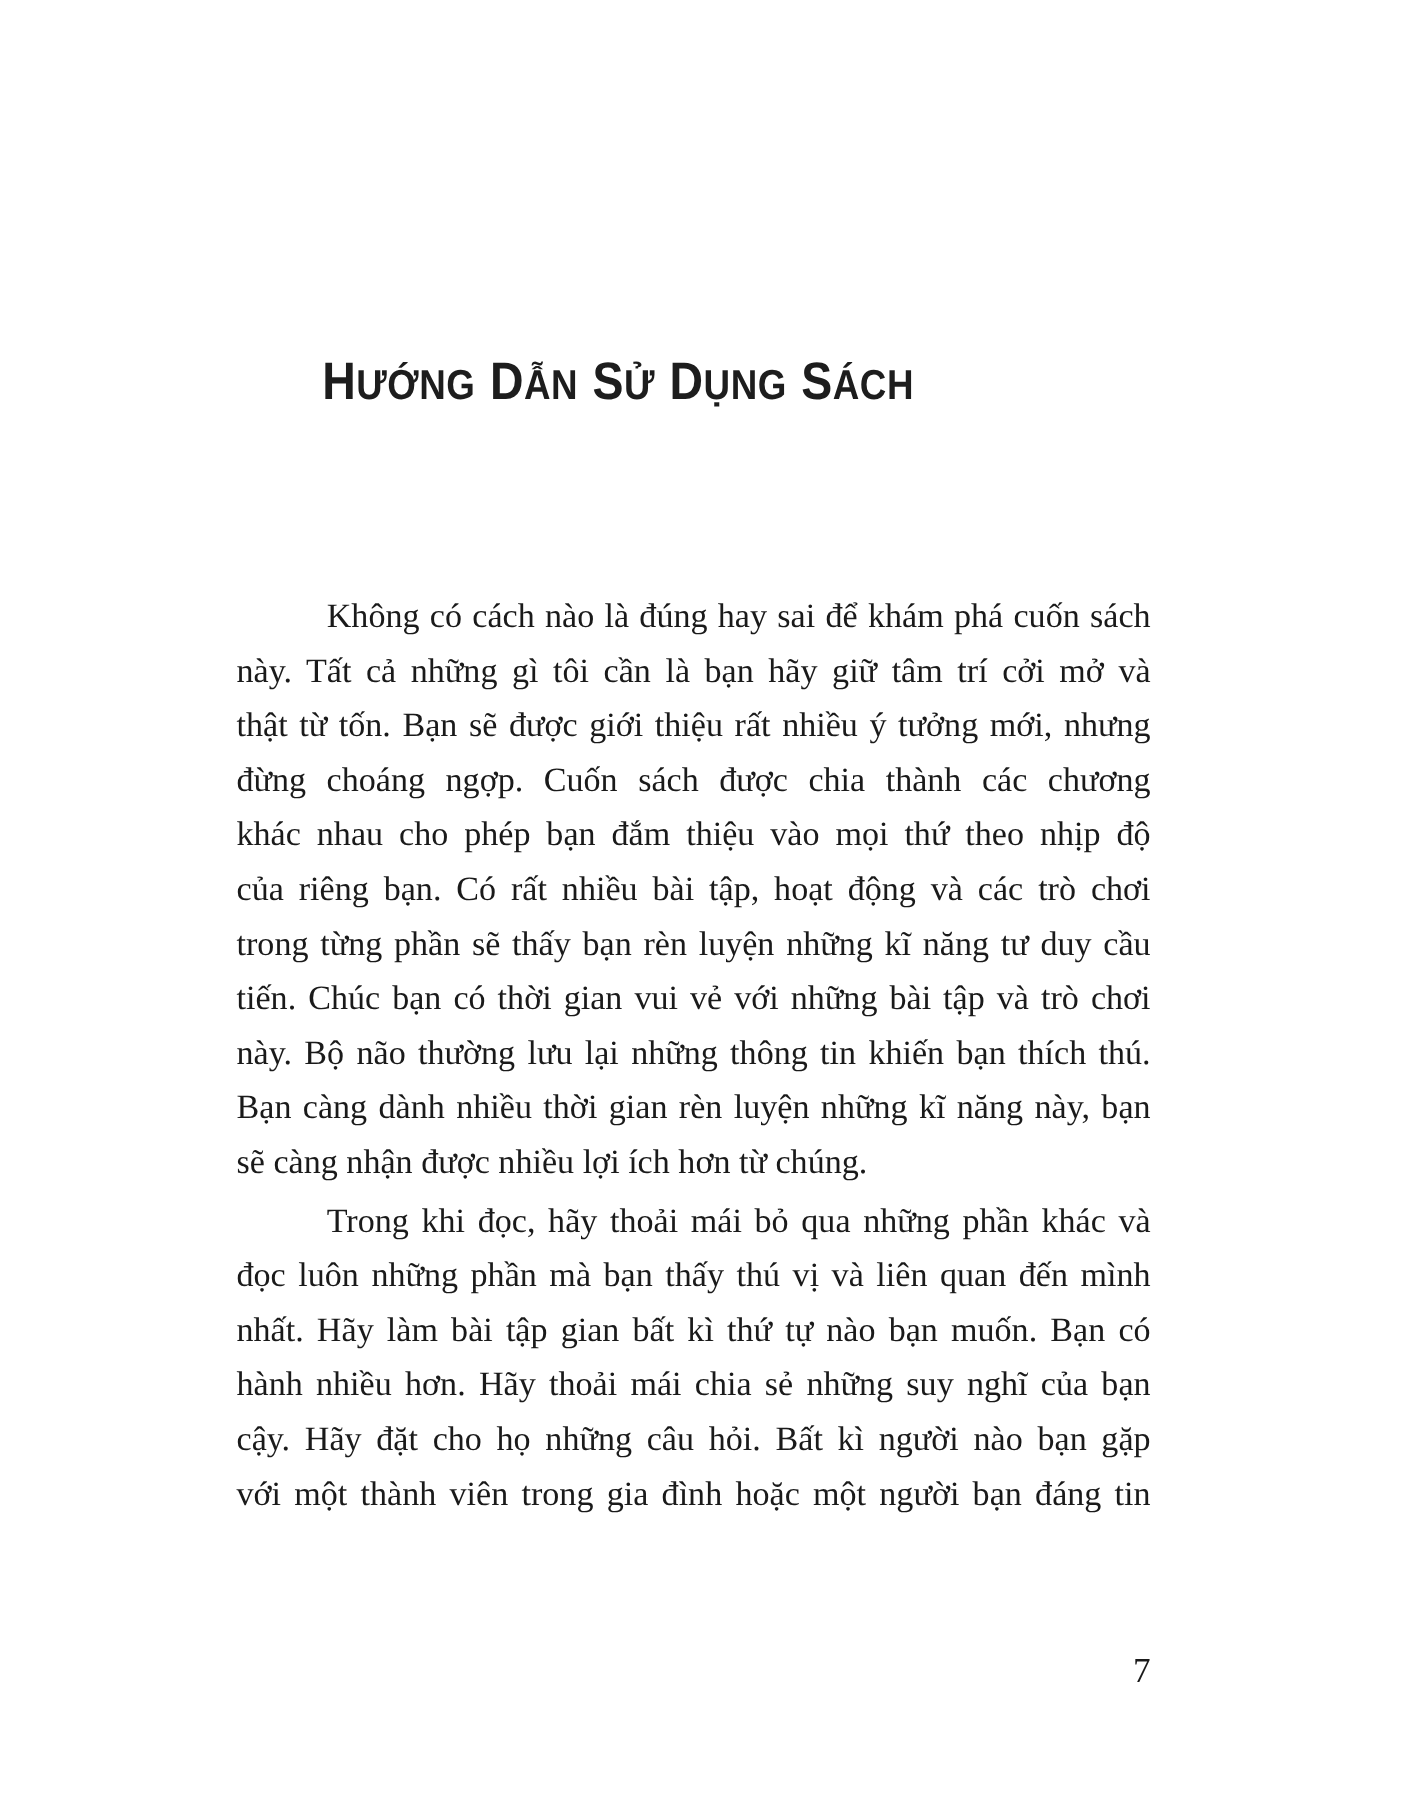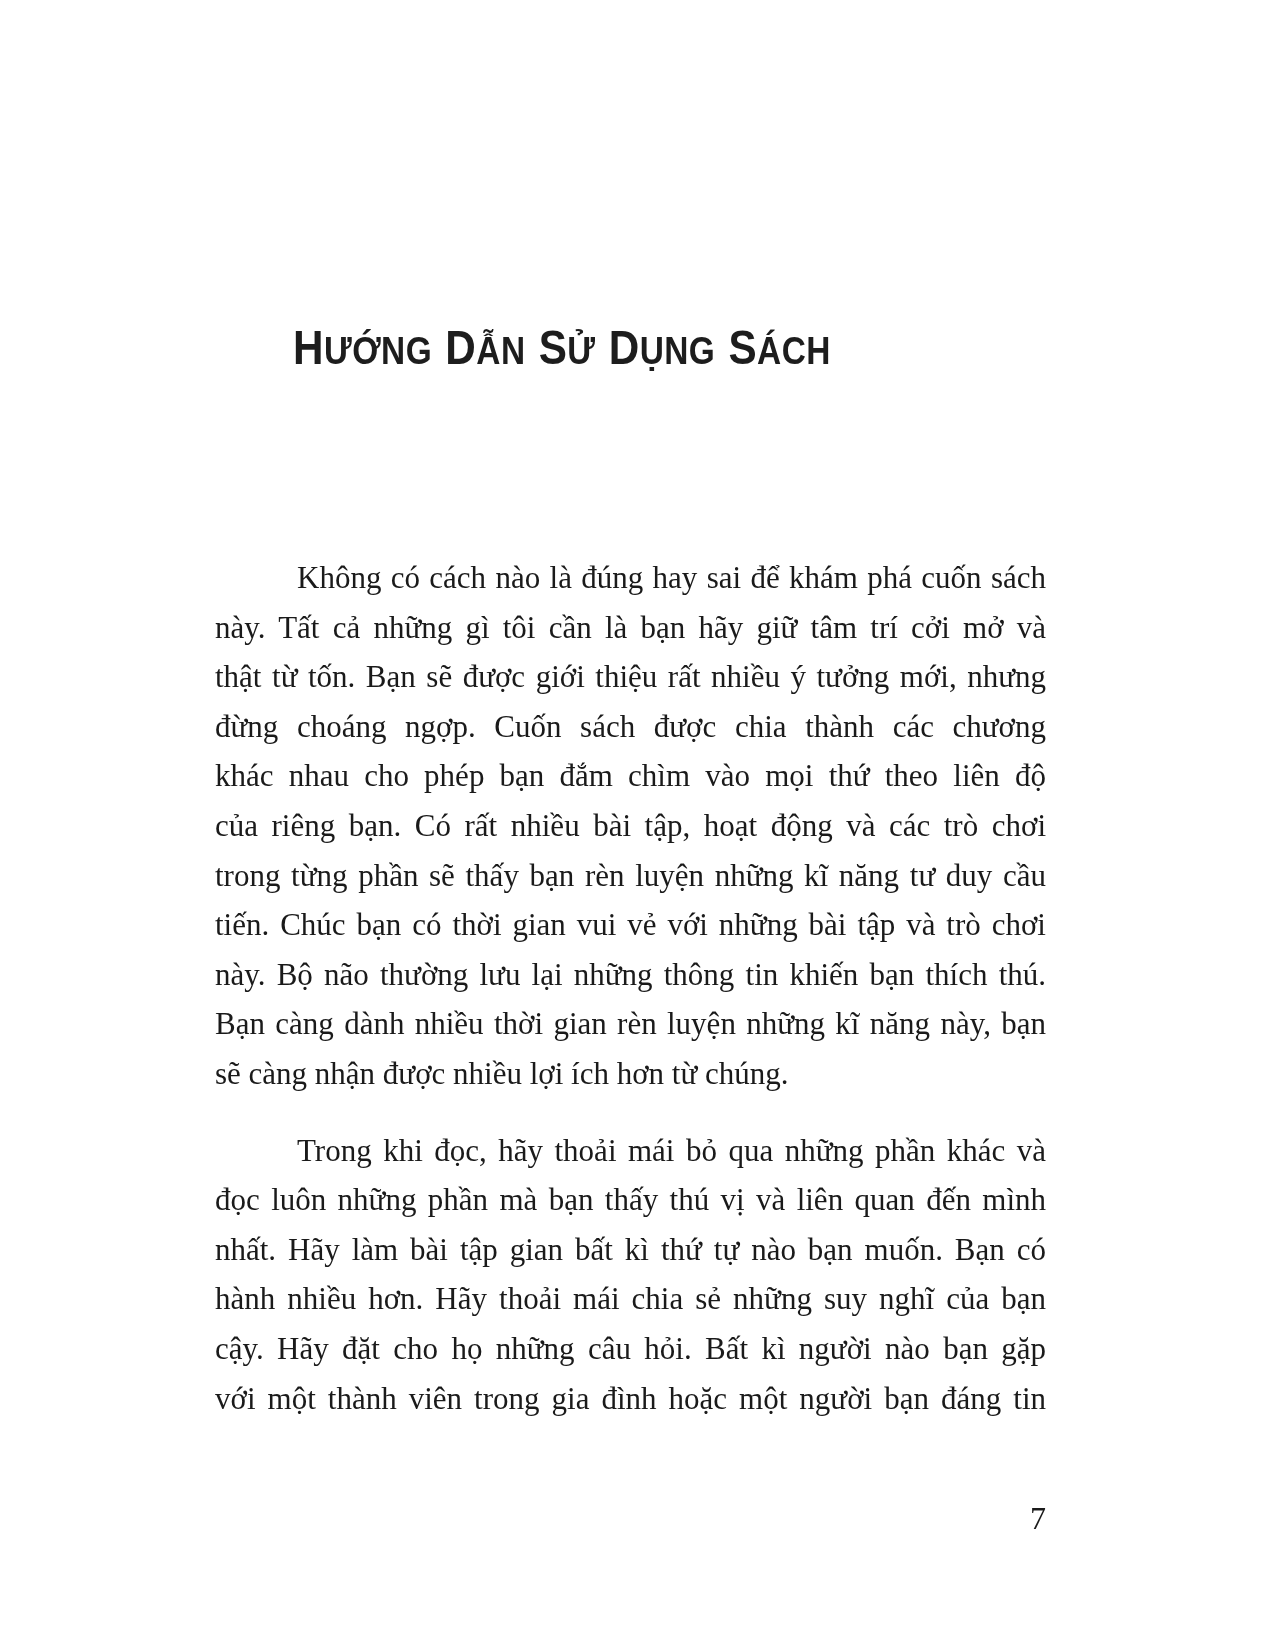--- a/index.html
+++ b/index.html
@@ -37,25 +37,25 @@
     font-size: 38px;
     margin-right: 15px;
     vertical-align: baseline;
   }
   .tword:last-child { margin-right: 0; }
   .tword::first-letter { font-size: 48px; }
   
   .body-text {
     position: absolute;
     left: 215px;
-    top: 553px;
+    top: 535px;
     width: 831px;
   }
   .para { margin: 0; padding: 0; }
-  .para + .para { margin-top: 27px; }
+  .para + .para { margin-top: 4px; }
   .line {
     font-size: 31px;
     line-height: 49.6px;
     text-align: justify;
     text-align-last: justify;
     text-justify: inter-word;
     white-space: normal;
   }
   .line.first { text-indent: 82px; }
   .line.end { text-align-last: left; }
@@ -78,21 +78,21 @@
   <h1 class="title">
     <span class="title-inner"><span class="tword">HƯỚNG</span><span class="tword">DẪN</span><span class="tword">SỬ</span><span class="tword">DỤNG</span><span class="tword">SÁCH</span></span>
   </h1>
 
   <div class="body-text">
       <div class="para">
         <div class="line first">Không có cách nào là đúng hay sai để khám phá cuốn sách</div>
         <div class="line">này. Tất cả những gì tôi cần là bạn hãy giữ tâm trí cởi mở và</div>
         <div class="line">thật từ tốn. Bạn sẽ được giới thiệu rất nhiều ý tưởng mới, nhưng</div>
         <div class="line">đừng choáng ngợp. Cuốn sách được chia thành các chương</div>
-        <div class="line">khác nhau cho phép bạn đắm chìm vào mọi thứ theo liên độ</div>
+        <div class="line">khác nhau cho phép bạn đắm thiệu vào mọi thứ theo nhịp độ</div>
         <div class="line">của riêng bạn. Có rất nhiều bài tập, hoạt động và các trò chơi</div>
         <div class="line">trong từng phần sẽ thấy bạn rèn luyện những kĩ năng tư duy cầu</div>
         <div class="line">tiến. Chúc bạn có thời gian vui vẻ với những bài tập và trò chơi</div>
         <div class="line">này. Bộ não thường lưu lại những thông tin khiến bạn thích thú.</div>
         <div class="line">Bạn càng dành nhiều thời gian rèn luyện những kĩ năng này, bạn</div>
         <div class="line end">sẽ càng nhận được nhiều lợi ích hơn từ chúng.</div>
       </div>
       <div class="para">
         <div class="line first">Trong khi đọc, hãy thoải mái bỏ qua những phần khác và</div>
         <div class="line">đọc luôn những phần mà bạn thấy thú vị và liên quan đến mình</div>

